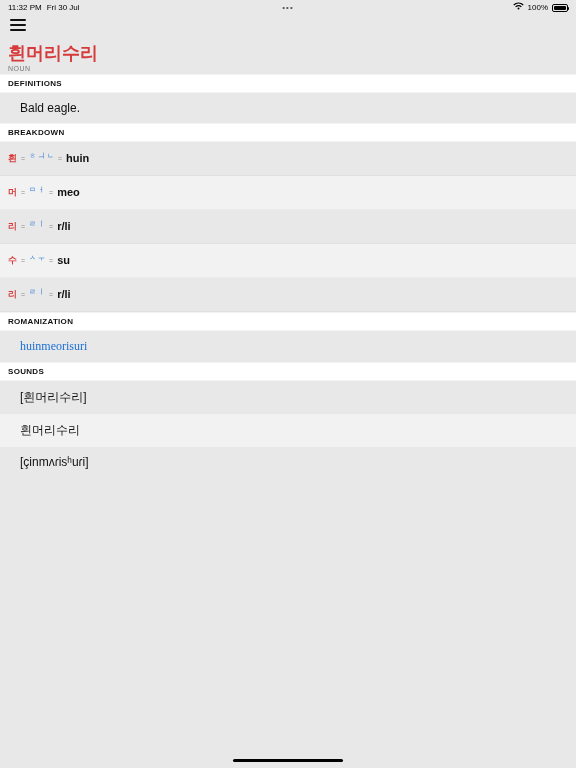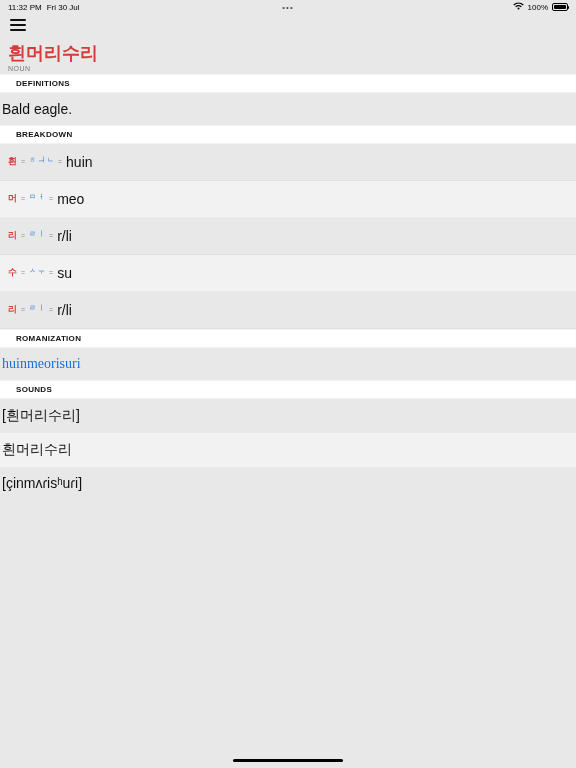--- a/index.html
+++ b/index.html
@@ -16,21 +16,21 @@
     display: flex;
     align-items: center;
     justify-content: space-between;
     padding: 0 8px;
     font-size: 8px;
     color: #000;
     background: #e8e8e8;
   }
   .statusbar .left { display:flex; gap:5px; align-items:center; }
   .statusbar .center { position:absolute; left:50%; transform:translateX(-50%); letter-spacing:1px; font-size:8px; color:#555;}
-  .statusbar .right { display:flex; gap:4px; align-items:center; }
+  .statusbar .right { display:flex; gap:4px; align-items:flex-end; }
   .battery {
     width: 16px; height: 8px;
     border: 1px solid #000; border-radius: 2px;
     position: relative; display:inline-block;
   }
   .battery::after {
     content:''; position:absolute; right:-2px; top:2px;
     width:1.5px; height:3px; background:#000; border-radius:0 1px 1px 0;
   }
   .battery .fill { position:absolute; left:1px; top:1px; bottom:1px; right:1px; background:#000; border-radius:1px;}
@@ -49,50 +49,50 @@
     cursor:pointer;
   }
   .hamburger span { display:block; height:1.8px; background:#111; border-radius:1px;}
 
   .title-block { padding: 8px 8px 2px 8px; background:#e8e8e8;}
   .title-word { font-size: 18px; font-weight:600; color:#d63a3a; line-height:1.1;}
   .title-pos { font-size: 7px; letter-spacing:0.5px; color:#777; text-transform:uppercase; margin-top:1px;}
 
   .section-header {
     background:#fff;
-    padding: 4px 16px;
+    padding: 4px 8px;
     font-size:8px;
     font-weight:700;
     letter-spacing:0.3px;
     color:#111;
     border-top: 0.5px solid rgba(0,0,0,0.05);
     border-bottom: 0.5px solid rgba(0,0,0,0.05);
   }
   .row {
-    padding: 8px 2px;
-    font-size:14px;
+    padding: 8px 20px;
+    font-size:12px;
     color:#111;
     background:#e8e8e8;
   }
   .row.blue { color:#1a6fd6;font-family:Liberation Serif, serif; }
 
   .breakdown-row {
     display:flex;
     align-items:center;
     gap:4px;
     padding: 10px 8px;
     font-size:8px;
     background:#e8e8e8;
     border-bottom: 0.5px solid rgba(0,0,0,0.03);
   }
   .breakdown-row:nth-child(odd-of-type) {}
   .brk-syl { color:#d63a3a; font-weight:600; font-size:9px;}
   .brk-eq { color:#888; font-size:7px;}
   .brk-jamo { color:#1a6fd6; font-size:7px; position:relative; top:-2px;}
-  .brk-rom { color:#111; font-weight:400; font-size:14px;text-align:right;}
+  .brk-rom { color:#111; font-weight:700; font-size:11px;text-align:right;}
   
   .alt1 { background:#e8e8e8; }
   .alt2 { background:#f2f2f2; }
 
   .home-indicator {
     position:absolute;
     bottom:6px; left:50%; transform:translateX(-50%);
     width:110px; height:3px; background:#000; border-radius:3px;
   }
 </style>

